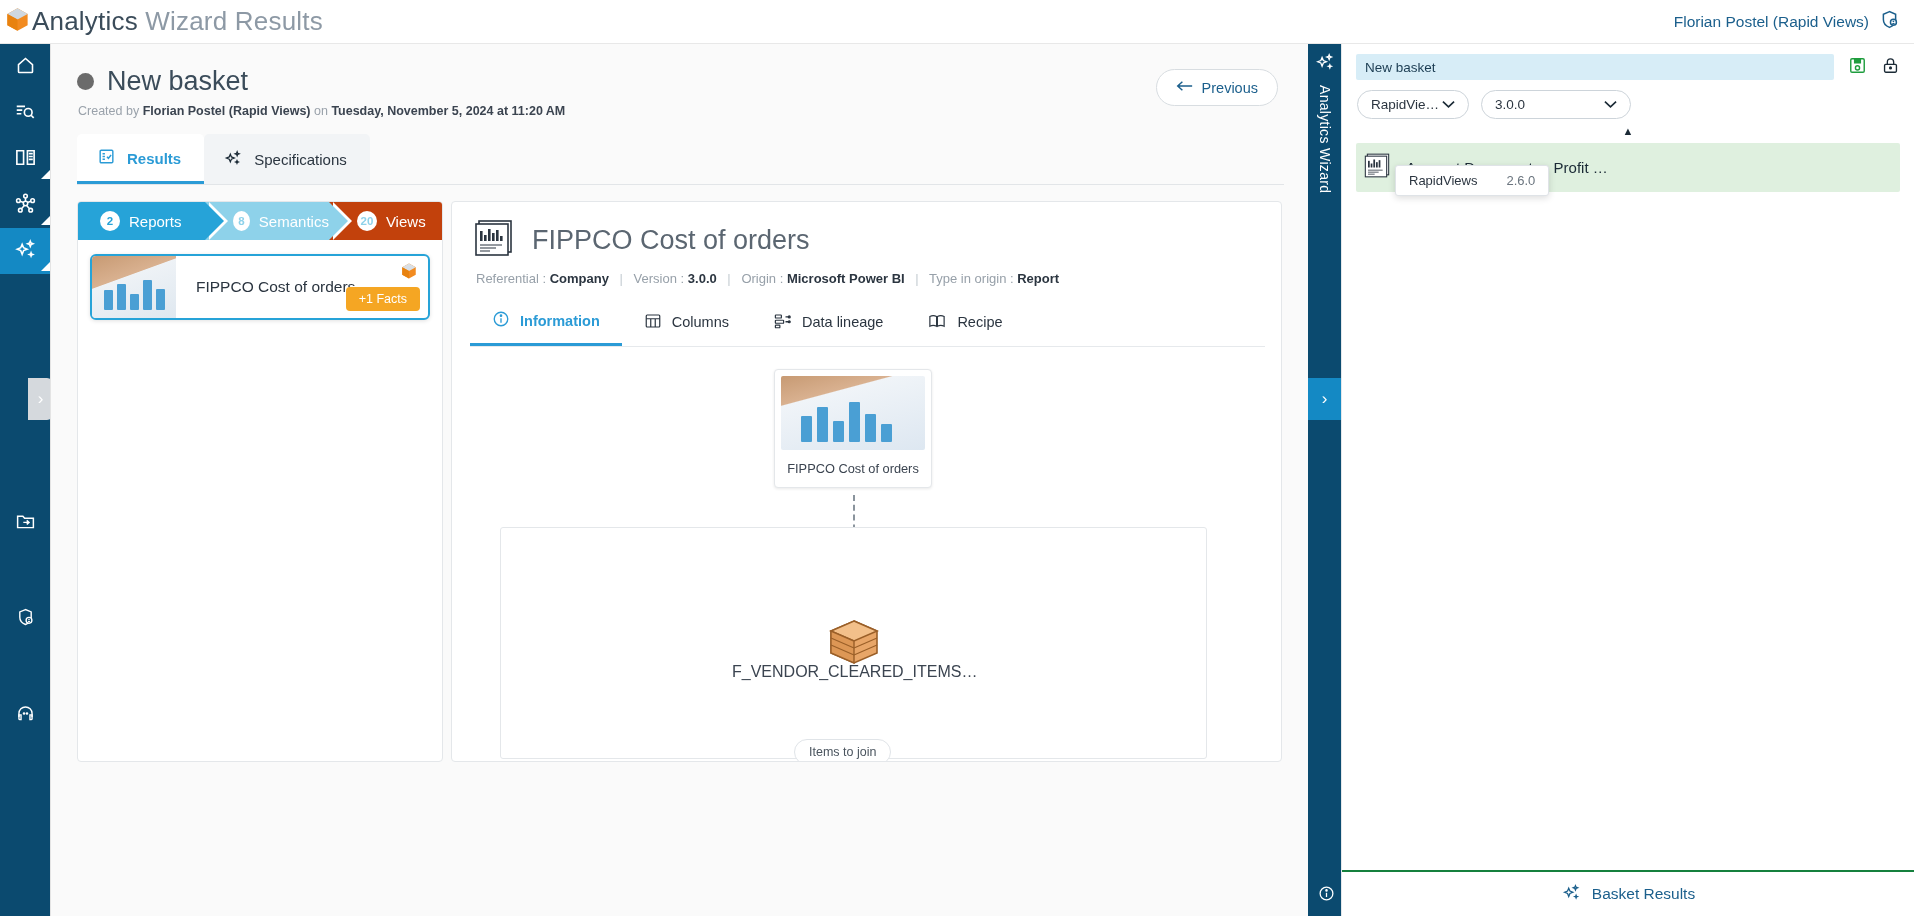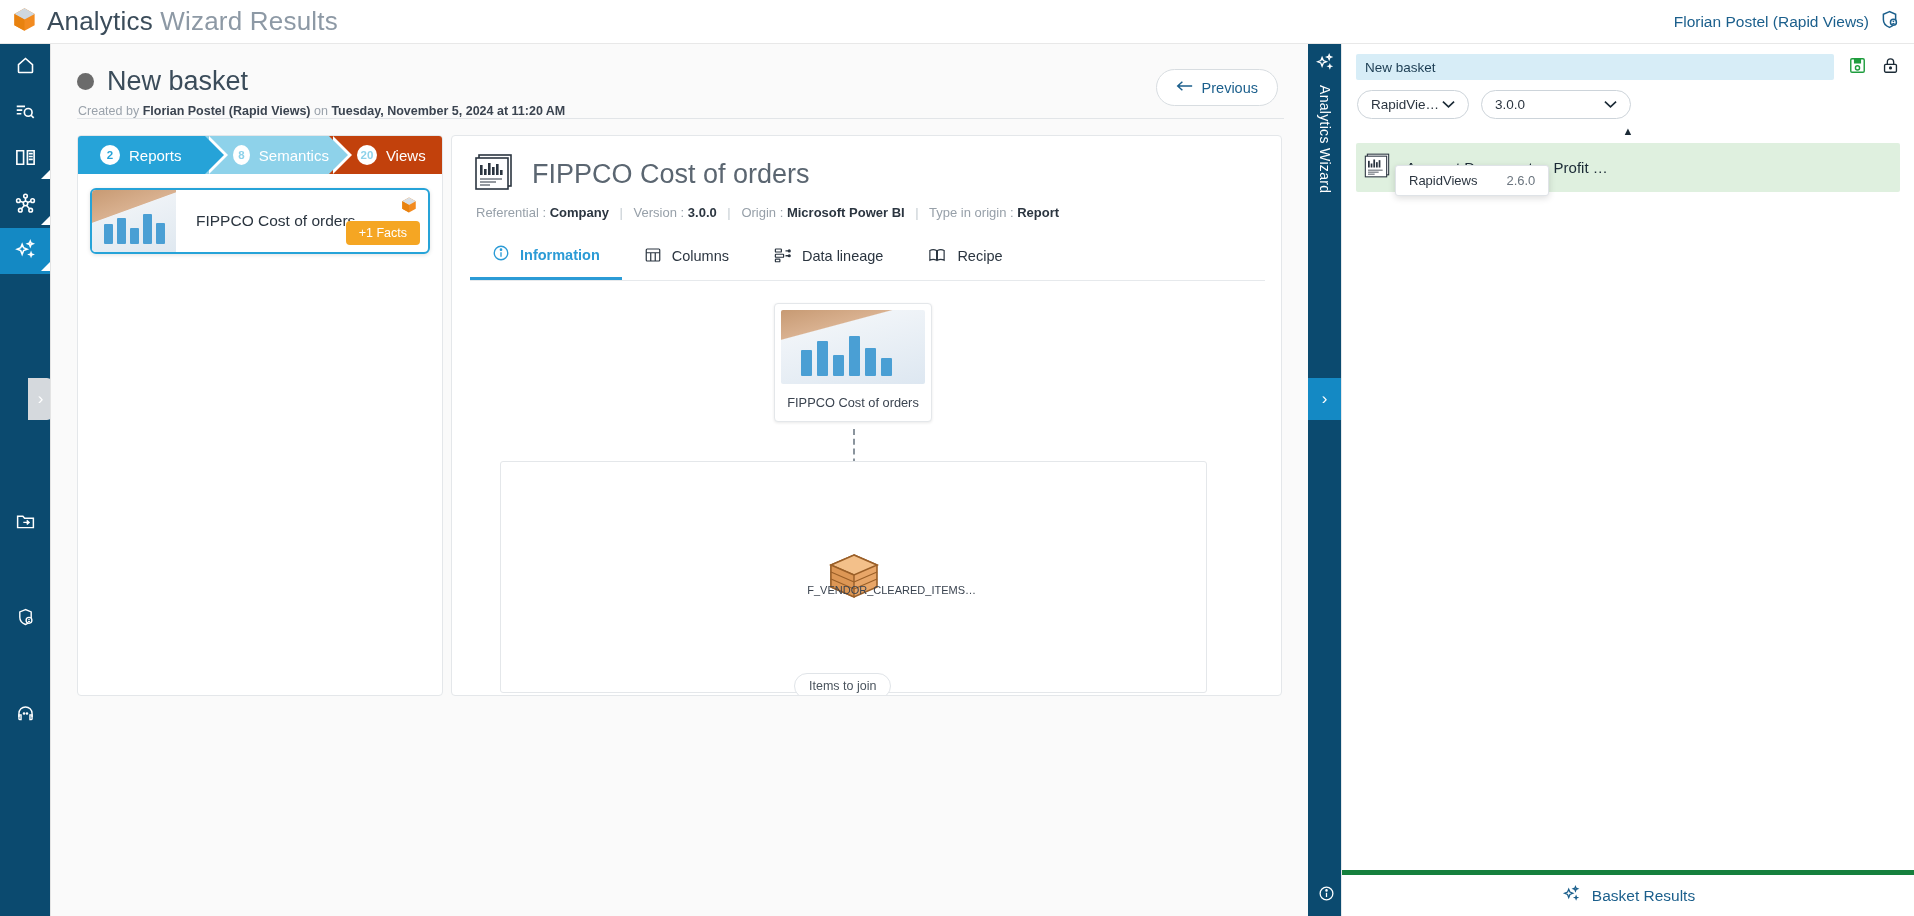--- a/index.html
+++ b/index.html
@@ -9,21 +9,21 @@
     background: #ffffff; overflow: hidden;
   }
   body { position: relative; }
 
   
   .topbar {
     position: absolute; left: 0; top: 0; width: 1914px; height: 44px;
     background: #ffffff; display: flex; align-items: center;
     border-bottom: 1px solid #e8e8e8;
   }
-  .brand { display: flex; align-items: center; gap: 9px; padding-left: 11px; }
+  .brand { display: flex; align-items: center; gap: 1px; padding-left: 4px; }
   .brand-title { font-size: 26px; color: #3b4c5a; letter-spacing: .2px; }
   .brand-title .b1 { color: #3b4c5a; }
   .brand-title .b2 { color: #8d99a5; }
   .topbar-right {
     margin-left: auto; display: flex; align-items: center; gap: 10px;
     padding-right: 14px;
   }
   .user-name { font-size: 15.5px; color: #1b5f8c; }
 
   
@@ -179,22 +179,22 @@
   .dashed-line {
     position: absolute; left: 401px; top: 148px; width: 0;
     height: 104px; border-left: 2px dashed #8a949d;
   }
   .join-box {
     position: absolute; left: 48px; top: 180px; width: 707px; height: 232px;
     border: 1px solid #e4e7ea; border-radius: 3px; background: #ffffff;
   }
   .cube-node { position: absolute; left: 359px; top: 271px; text-align: center; width: 86px; }
   .cube-caption {
-    position: absolute; left: 280px; top: 303px; width: 244px;
-    text-align: right; font-size: 11px; color: #3b4450;
+    position: absolute; left: 280px; top: 316px; width: 244px;
+    text-align: left; font-size: 16px; color: #3b4450;
   }
   .join-chip {
     position: absolute; left: 342px; top: 392px;
     padding: 5px 14px; border: 1px solid #e0e4e8; border-radius: 13px;
     background: #ffffff; font-size: 12.5px; color: #4a545e;
   }
 
   
   .wiz-strip {
     position: absolute; left: 1308px; top: 44px; width: 33px; height: 872px;
@@ -240,21 +240,21 @@
   .wz-tooltip {
     position: absolute; left: 1395px; top: 165px;
     background: #ffffff; border: 1px solid #dfe3e7; border-radius: 3px;
     box-shadow: 0 2px 7px rgba(0,0,0,.14);
     padding: 7px 13px; font-size: 13px; color: #2b3540;
     display: flex; gap: 9px;
   }
   .wz-tooltip .ver { color: #6a747e; margin-left: 20px; }
   .wz-footer {
     position: absolute; left: 0; bottom: 0; width: 573px; height: 46px;
-    border-top: 5px solid #15803d; display: flex; align-items: center;
+    border-top: 2px solid #15803d; display: flex; align-items: center;
     justify-content: center; gap: 11px;
   }
   .wz-footer-label { font-size: 15.5px; color: #1b5f8c; }
   .info-circle {
     position: absolute; left: 1318px; bottom: 14px;
     width: 17px; height: 17px;
   }
 </style>
 </head>
 <body>
@@ -388,20 +388,42 @@
     <div class="btn-previous">
       <span>
         <svg width="17" height="14" viewBox="0 0 20 14" fill="none" stroke="#1b5f8c" stroke-width="1.7">
           <path d="M19 7H2M7.5 2 2 7l5.5 5"></path>
         </svg>
       </span>
       <span>Previous</span>
     </div>
   </div>
 
+  <div class="tabs">
+    <div class="tab active">
+      <span>
+        <svg width="19" height="19" viewBox="0 0 24 24" fill="none" stroke="#2b9bd6" stroke-width="1.8">
+          <rect x="4" y="4" width="16" height="16" rx="1.4"></rect>
+          <path d="M7 8.5h3M7 12h3M7 15.5h3"></path>
+          <path d="M12.6 12.4l1.8 1.9 3.4-4.2"></path>
+        </svg>
+      </span>
+      <span>Results</span>
+    </div>
+    <div class="tab">
+      <span>
+        <svg width="19" height="19" viewBox="0 0 24 24" fill="none" stroke="#1b2a36" stroke-width="1.6">
+          <path d="M8 6.5 9.4 10l3.5 1.4-3.5 1.4L8 16.3l-1.4-3.5L3.1 11.4 6.6 10z"></path>
+          <path d="M16.6 3.6l.7 1.8 1.8.7-1.8.7-.7 1.8-.7-1.8-1.8-.7 1.8-.7z"></path>
+          <path d="M16.4 14.6l.5 1.2 1.2.5-1.2.5-.5 1.2-.5-1.2-1.2-.5 1.2-.5z"></path>
+        </svg>
+      </span>
+      <span>Specifications</span>
+    </div>
+  </div>
   <div class="tabs-underline"></div>
 
   <div class="panels">
 
     <div class="left-panel">
       <div class="steps">
         <div class="step s1">
           <span class="step-badge">2</span>
           <span>Reports</span>
           <span class="arrow-gap"></span>

